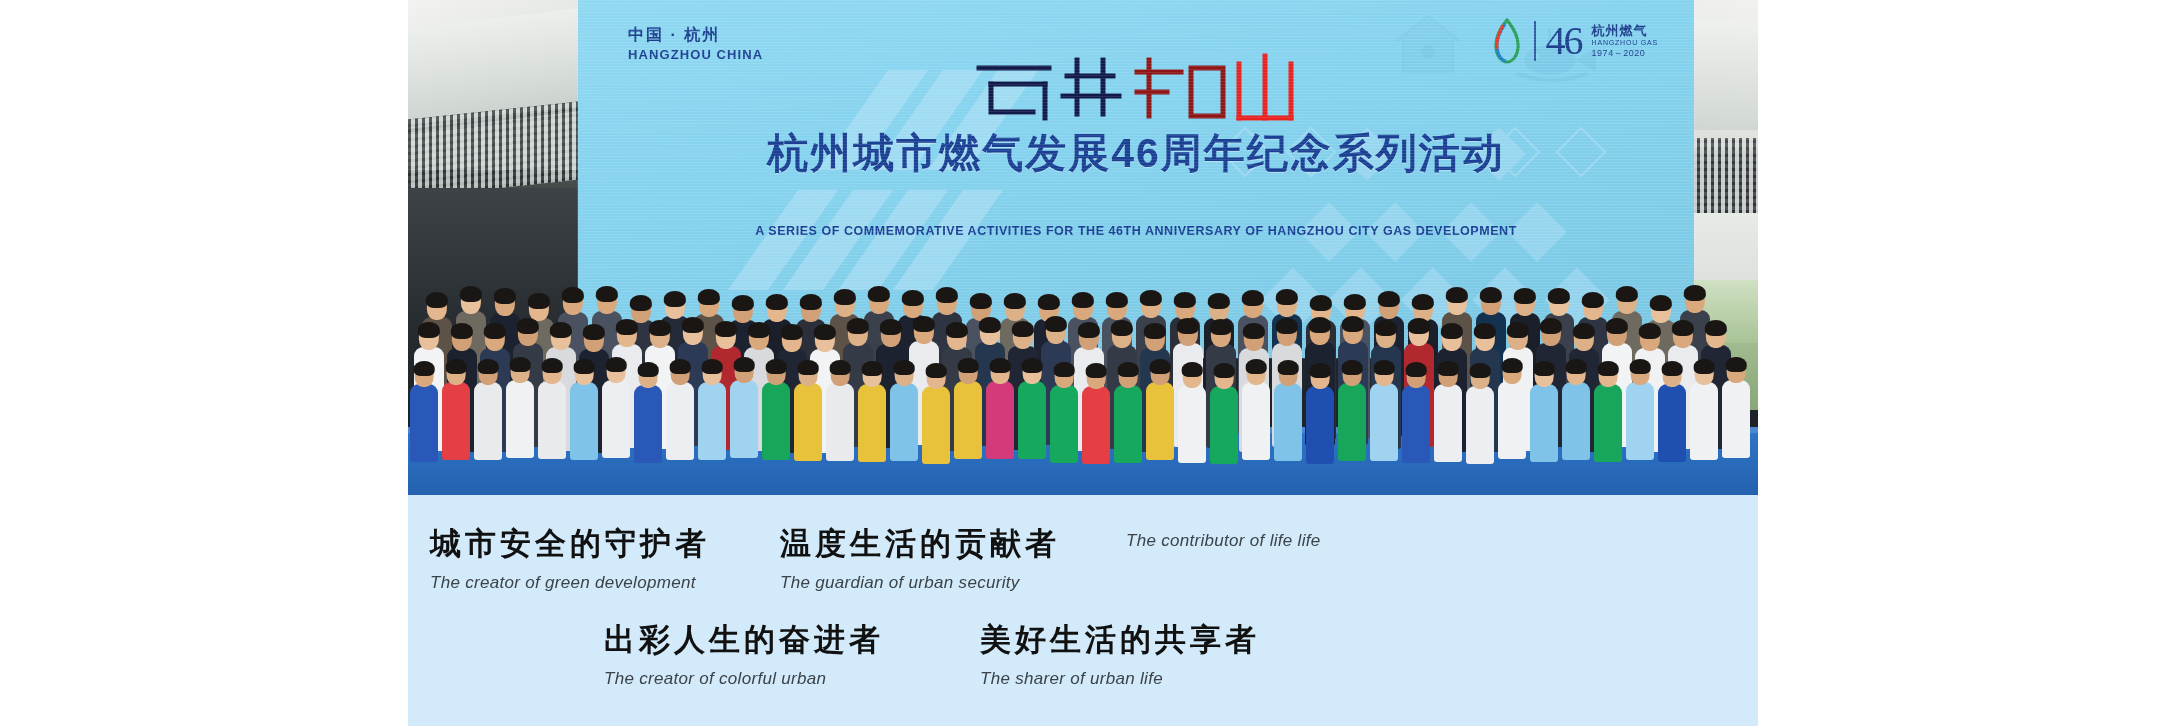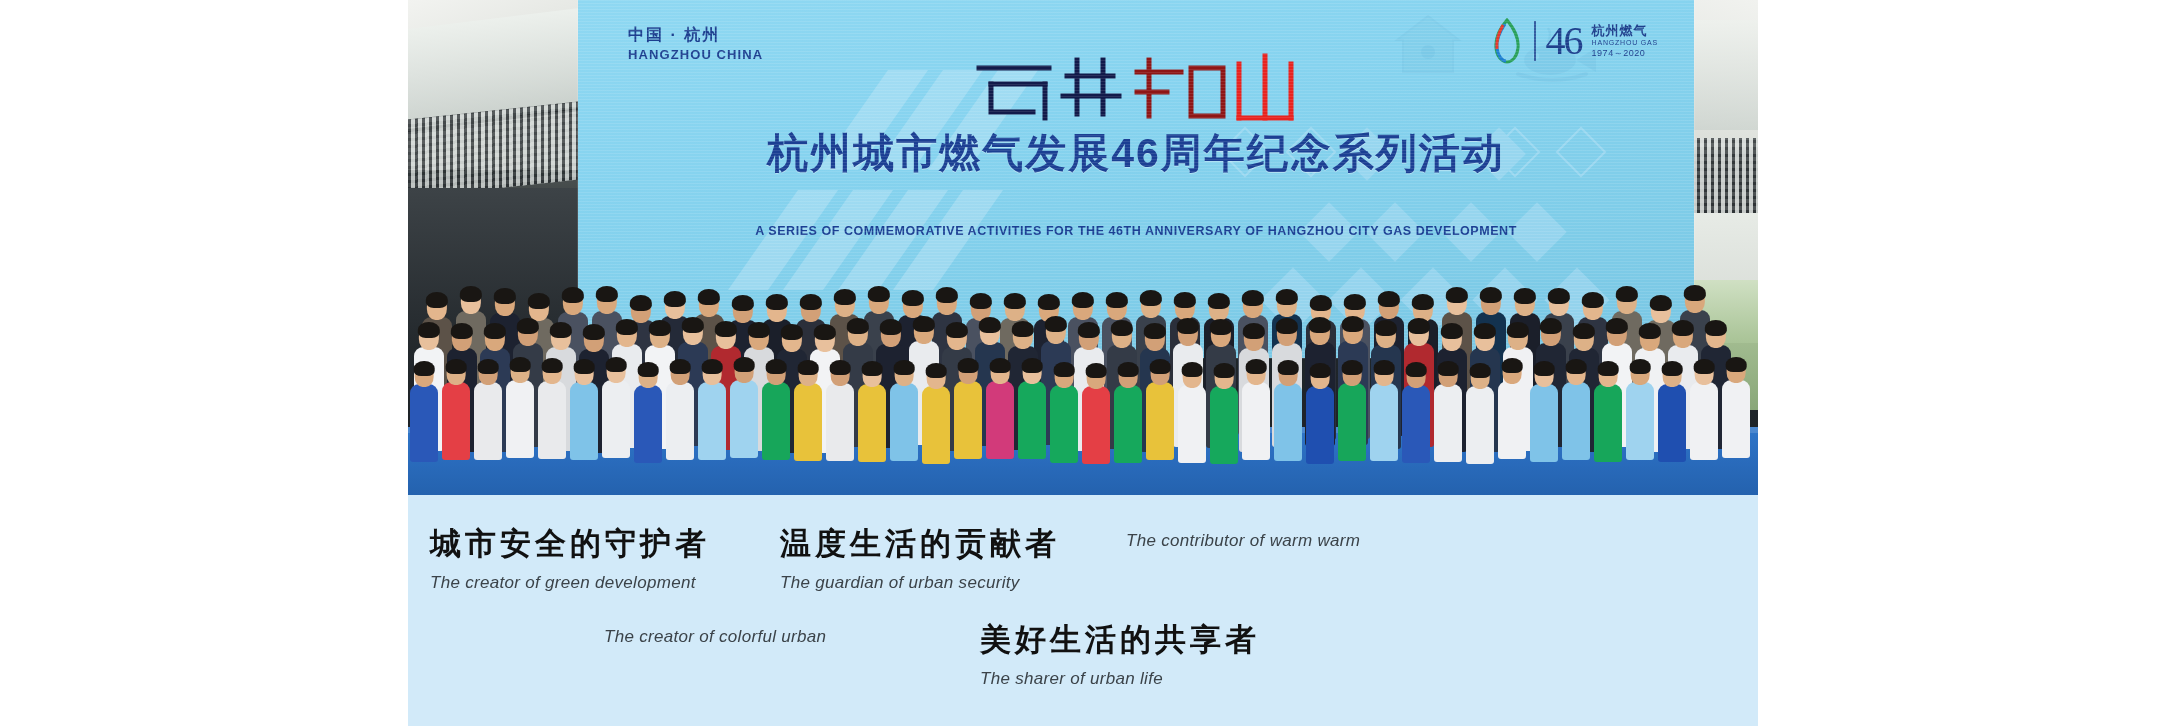--- a/index.html
+++ b/index.html
@@ -845,25 +845,26 @@
       <div class="srow" id="srow1" style="top:28px;">
           <div class="slogan" style="left: 22px;">
             <div class="s-cn">城市安全的守护者</div>
             <div class="s-en">The creator of green development</div>
           </div>
           <div class="slogan" style="left: 372px;">
             <div class="s-cn">温度生活的贡献者</div>
             <div class="s-en">The guardian of urban security</div>
           </div>
           <div class="slogan" style="left: 718px;">
-            <div class="s-en">The contributor of warm warm</div>
+            <div class="s-en">The contributor of life life</div>
           </div>
         </div>
       <div class="srow" id="srow2" style="top:124px;">
           <div class="slogan" style="left: 196px;">
+            <div class="s-cn">出彩人生的奋进者</div>
             <div class="s-en">The creator of colorful urban</div>
           </div>
           <div class="slogan" style="left: 572px;">
             <div class="s-cn">美好生活的共享者</div>
             <div class="s-en">The sharer of urban life</div>
           </div>
         </div>
     </div>
 
   </div>

